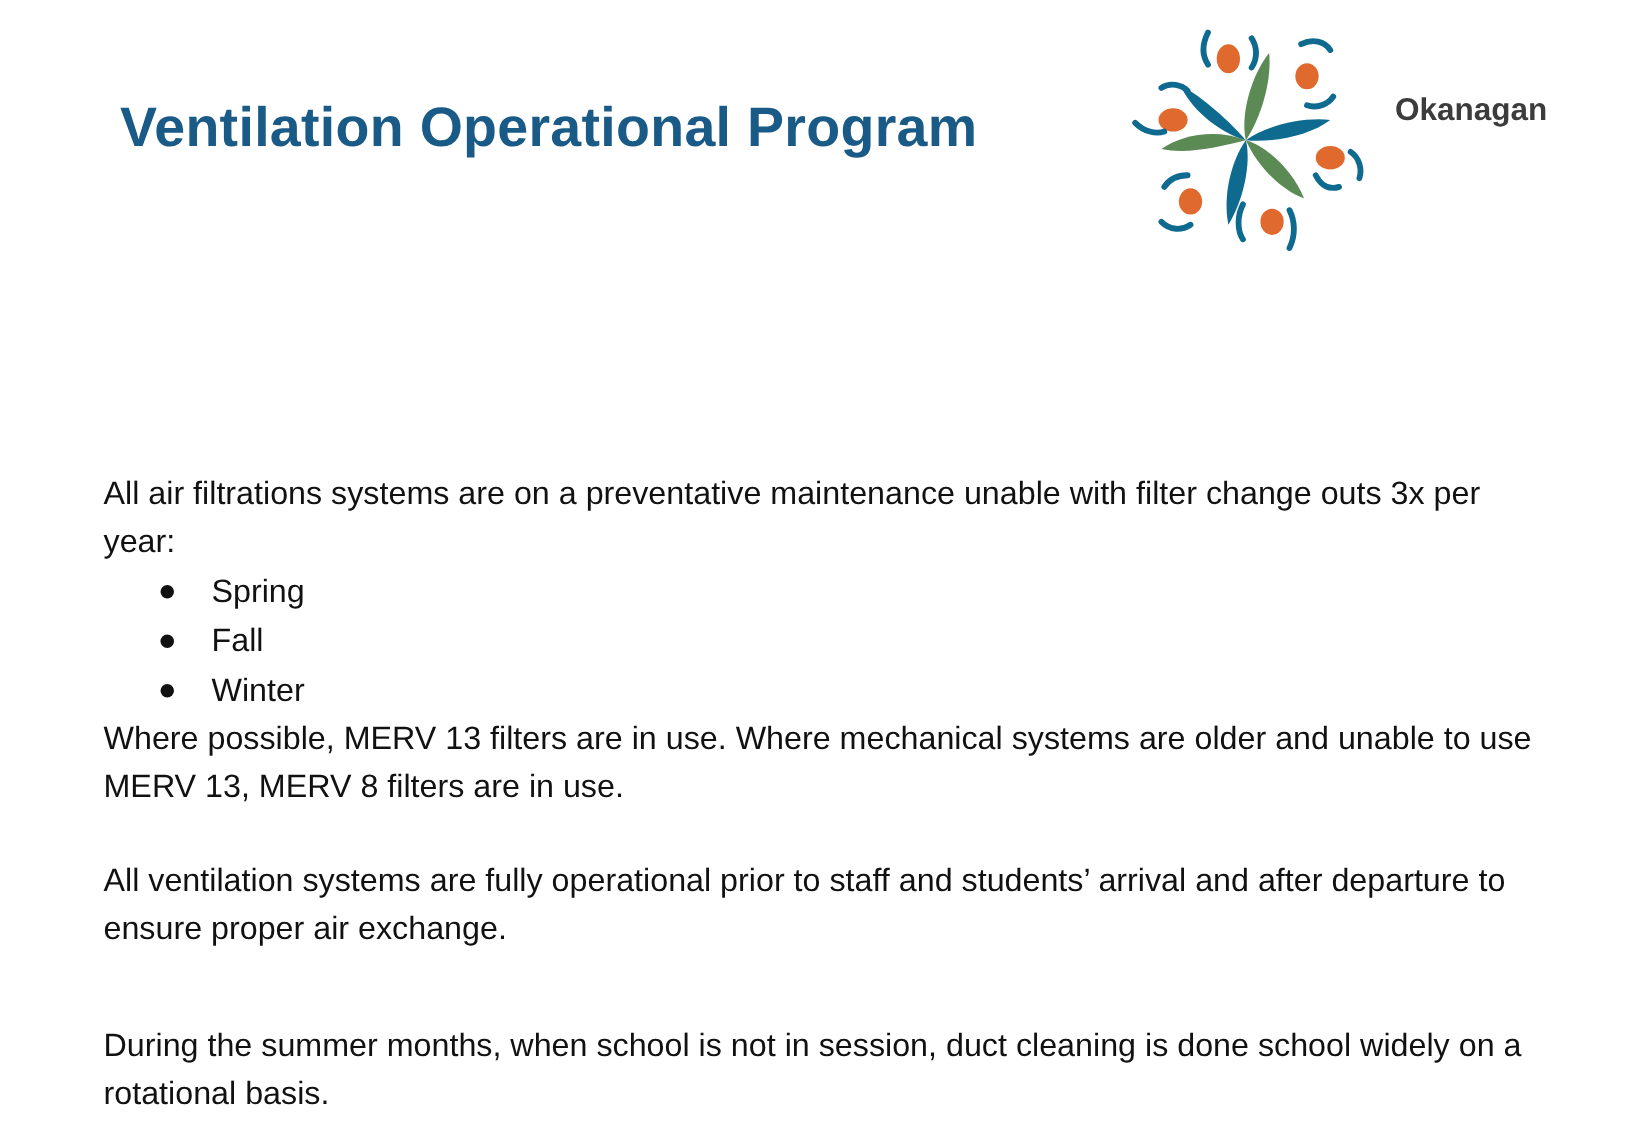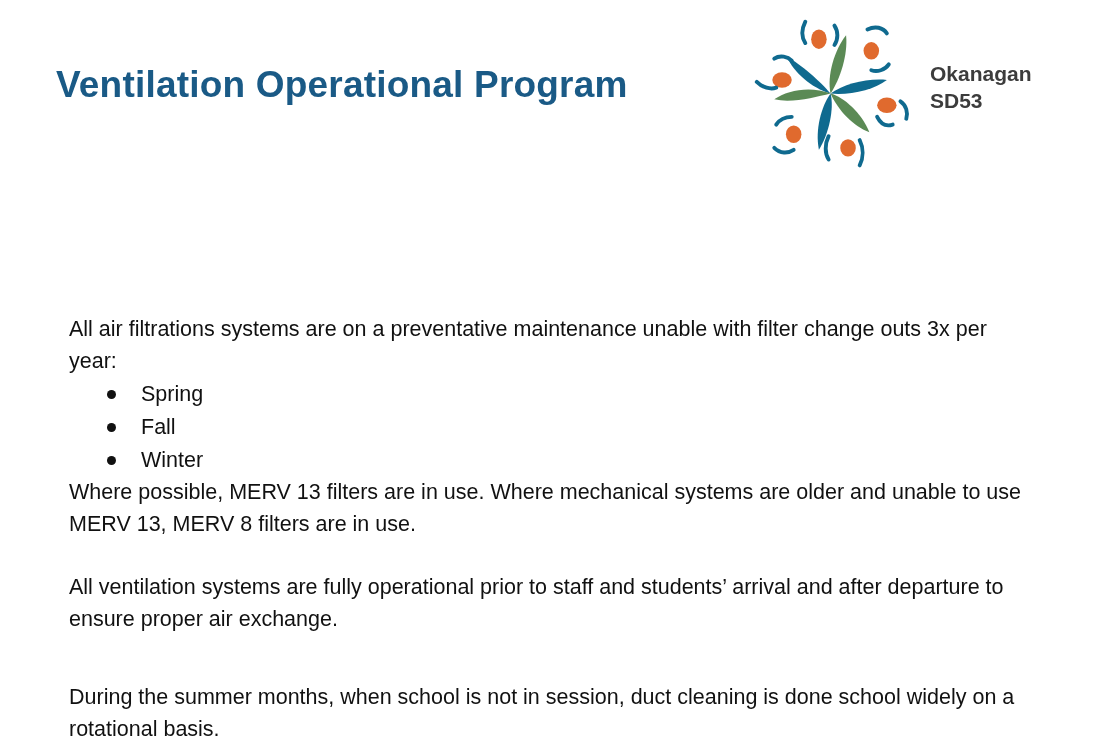--- a/index.html
+++ b/index.html
@@ -10,21 +10,21 @@
     body {
       width: 1099px;
       height: 751px;
       position: relative;
       overflow: hidden;
       font-family: "Liberation Sans", "DejaVu Sans", sans-serif;
       color: #111111;
     }
     .title {
       position: absolute;
-      left: 56px;
+      left: 80px;
       top: 64px;
       font-size: 37px;
       font-weight: bold;
       color: #1a5a86;
       letter-spacing: 0.2px;
       white-space: nowrap;
     }
     .logo {
       position: absolute;
       left: 745px;
@@ -122,21 +122,20 @@
       <path d="M32,116 C36,110 42,108 48,108"></path>
       <path d="M30,140 C36,146 44,146 50,142"></path>
       <path d="M86,128 C82,136 82,146 86,152"></path>
       <path d="M118,132 C122,140 122,150 118,158"></path>
     </g>
   </svg>
 </div>
 
 <div class="org-name">
   <div>Okanagan</div>
-  <div>SD53</div>
 </div>
 
 <div class="body-text p1">All air filtrations systems are on a preventative maintenance unable with filter change outs 3x per year:</div>
 
 <ul class="bullets">
   <li>
     <span class="bullet-dot"></span>
     <span>Spring</span>
   </li>
   <li>

